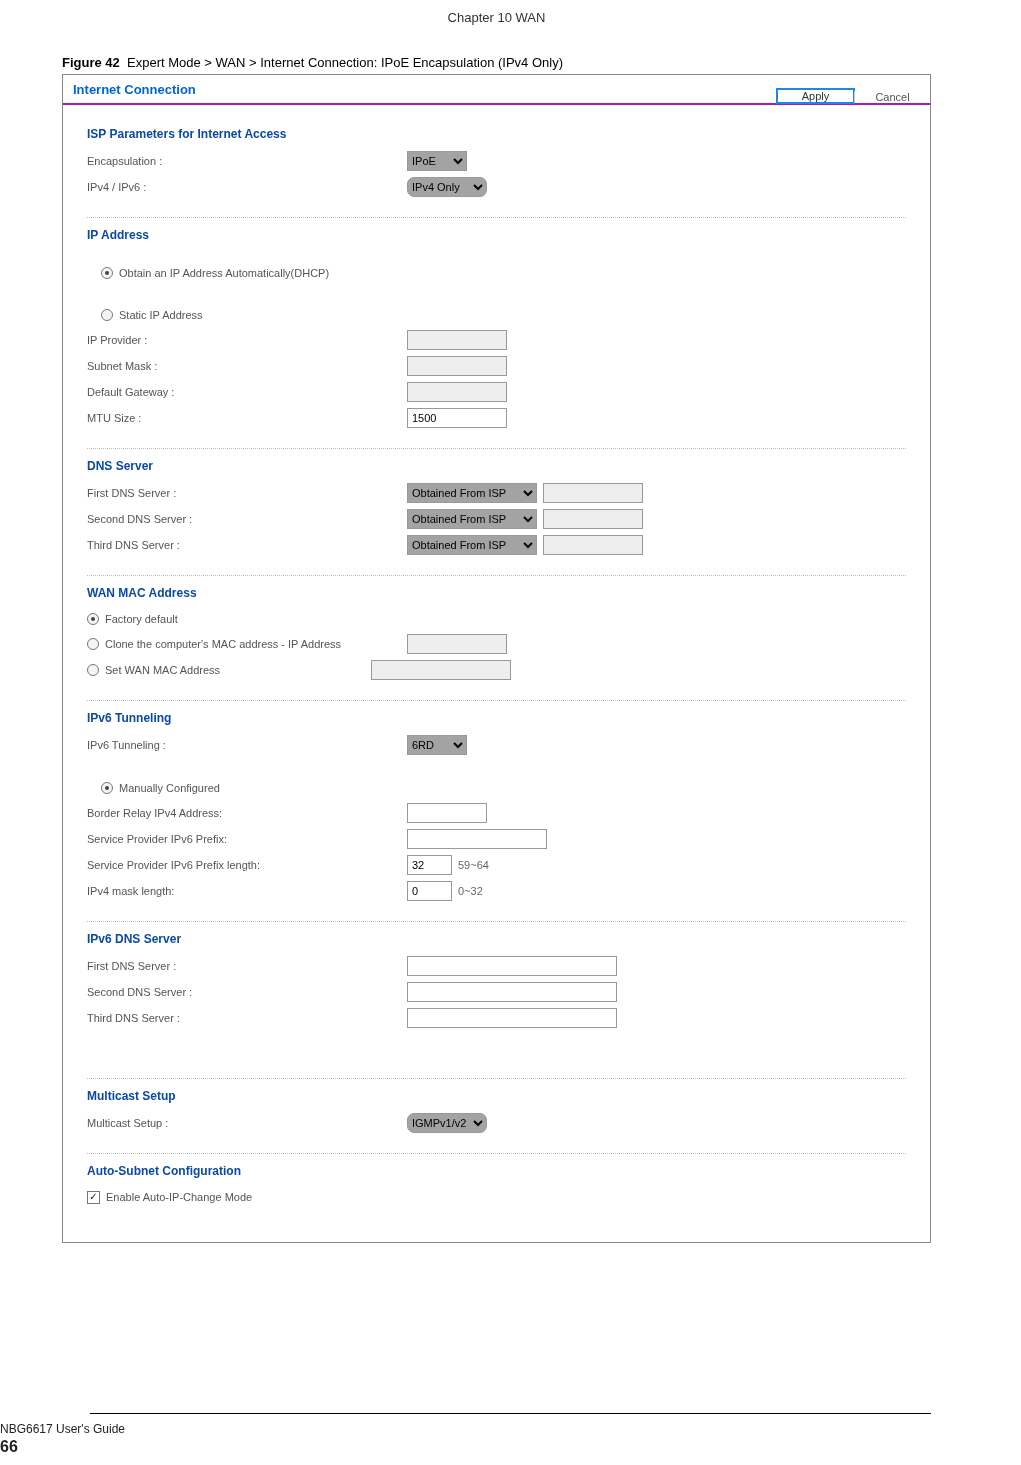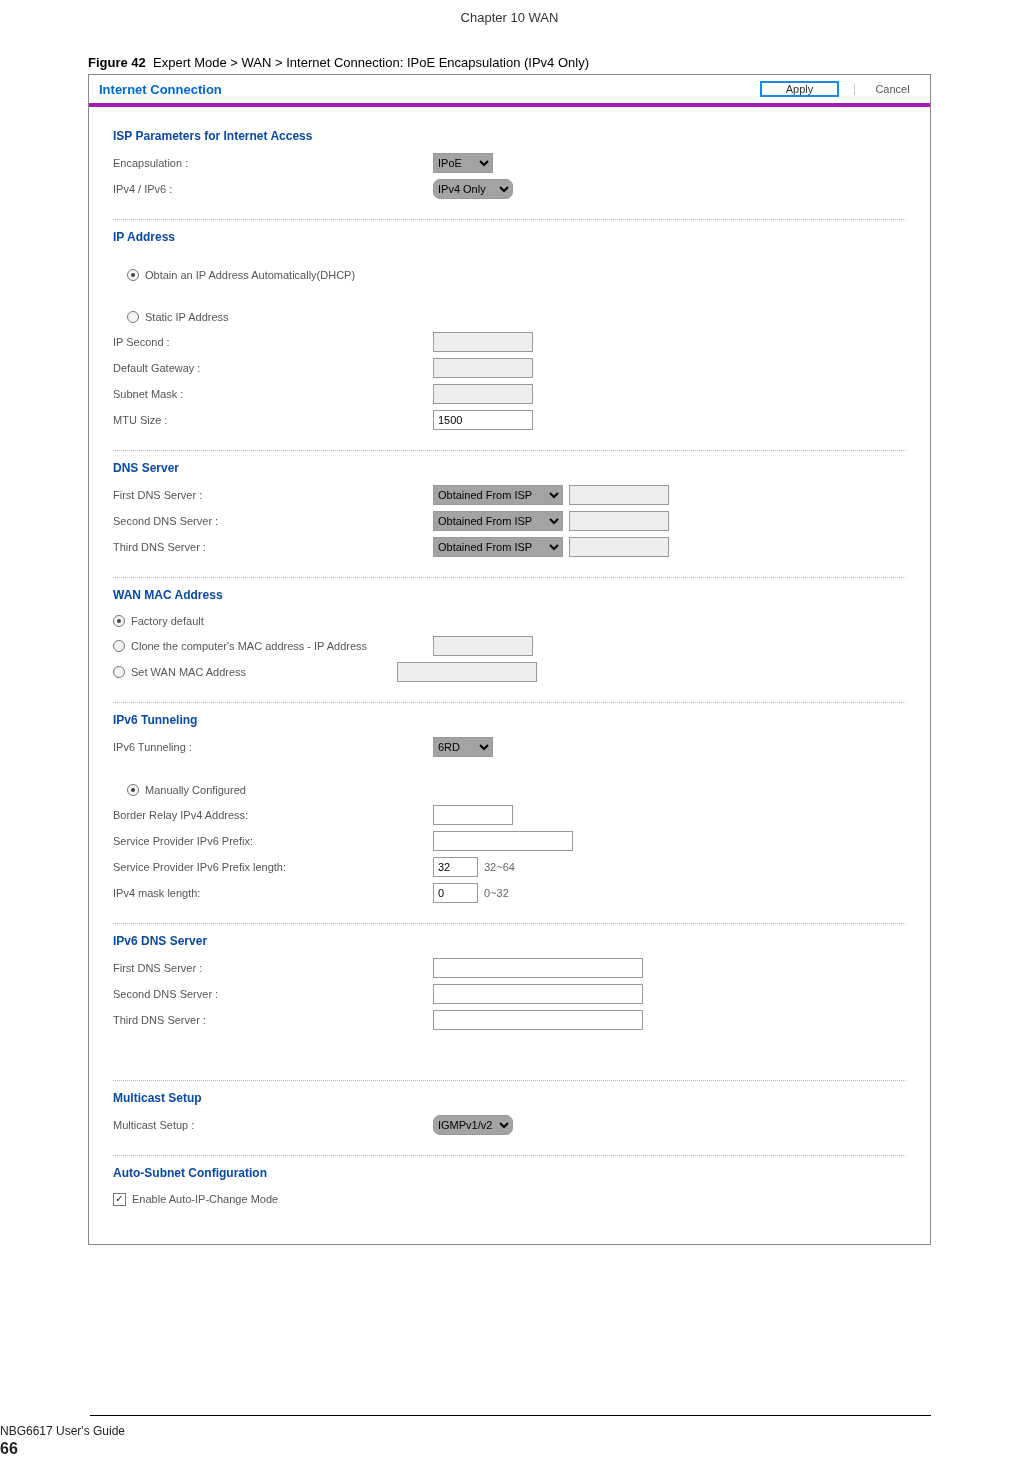--- a/index.html
+++ b/index.html
@@ -5,45 +5,44 @@
   body {
     font-family: Verdana, Arial, sans-serif;
     font-size: 12px;
     color: #333;
     background: #fff;
     margin: 0;
     padding: 0;
     width: 1021px;
   }
   .page {
-    padding: 10px 90px 30px 88px;
+    padding: 10px 90px 30px 62px;
     box-sizing: border-box;
   }
   .chapter-header {
     text-align: center;
     font-size: 13px;
     color: #333;
     margin-bottom: 30px;
   }
   .figure-caption {
     font-size: 13px;
     color: #000;
     margin-bottom: 4px;
   }
   .figure-caption b { font-weight: bold; }
   .panel {
     border: 1px solid #888;
     background: #fff;
   }
   .titlebar {
     display: flex;
-    align-items: center;
-    border-bottom: 4px solid #a21caf;
+    align-items: flex-end;
+    border-bottom: 2px solid #a21caf;
     height: 28px;
-    gap: 16px;
   }
   .titlebar-title {
     flex: 1;
     color: #0066cc;
     font-weight: bold;
     font-size: 13px;
     padding: 6px 10px;
   }
   .titlebar-btn {
     width: 75px;
@@ -206,33 +205,33 @@
         <div class="section-heading">IP Address</div>
         <div class="radio-row indent">
           <span class="radio-dot on"></span>
           <span>Obtain an IP Address Automatically(DHCP)</span>
         </div>
         <div class="radio-row indent">
           <span class="radio-dot"></span>
           <span>Static IP Address</span>
         </div>
         <div class="row">
-          <div class="label">IP Second :</div>
+          <div class="label">IP Provider :</div>
           <div class="field">
               <input type="text" class="w90 disabled" style="">
             </div>
         </div>
         <div class="row">
+          <div class="label">Subnet Mask :</div>
+          <div class="field">
+              <input type="text" class="w90 disabled" style="">
+            </div>
+        </div>
+        <div class="row">
           <div class="label">Default Gateway :</div>
-          <div class="field">
-              <input type="text" class="w90 disabled" style="">
-            </div>
-        </div>
-        <div class="row">
-          <div class="label">Subnet Mask :</div>
           <div class="field">
               <input type="text" class="w90 disabled" style="">
             </div>
         </div>
         <div class="row">
           <div class="label">MTU Size :</div>
           <div class="field">
               <input type="text" class="w90" value="1500" style="">
             </div>
         </div>
@@ -310,21 +309,21 @@
         <div class="row">
           <div class="label">Service Provider IPv6 Prefix:</div>
           <div class="field">
               <input type="text" class="w130" style="">
             </div>
         </div>
         <div class="row">
           <div class="label">Service Provider IPv6 Prefix length:</div>
           <div class="field">
             <input type="text" class="w35" value="32" style="">
-            <span class="hint">32~64</span>
+            <span class="hint">59~64</span>
           </div>
         </div>
         <div class="row">
           <div class="label">IPv4 mask length:</div>
           <div class="field">
             <input type="text" class="w35" value="0" style="">
             <span class="hint">0~32</span>
           </div>
         </div>
       </div>

